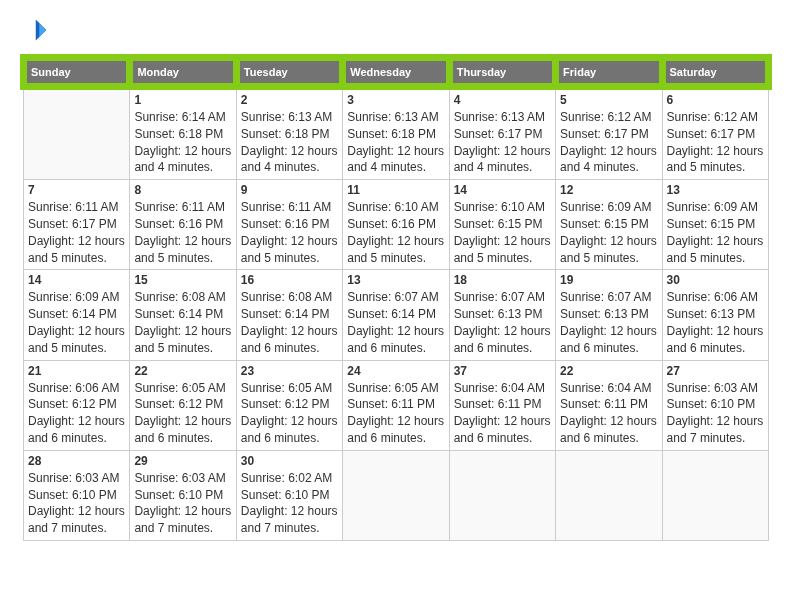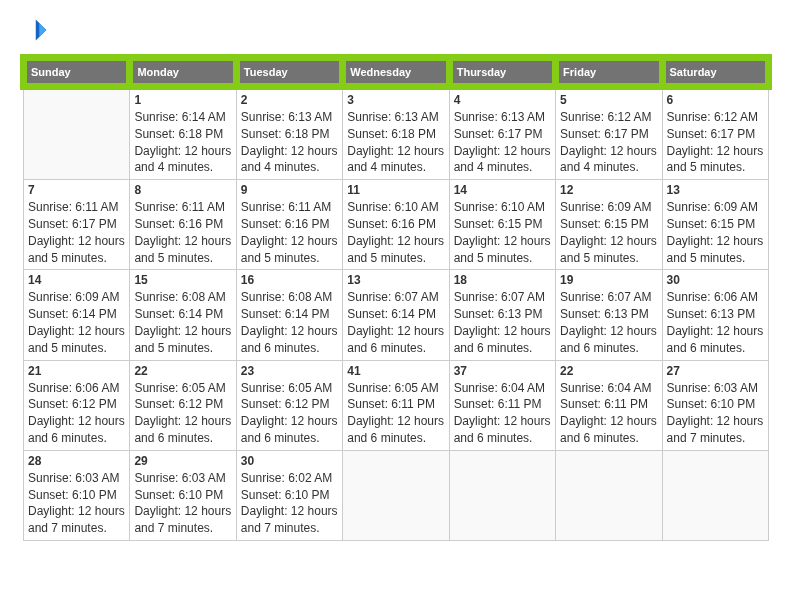--- a/index.html
+++ b/index.html
@@ -289,21 +289,21 @@
 and 6 minutes.</div>
           </td>
           <td>
             <span class="day-num">23</span>
             <div class="day-info">Sunrise: 6:05 AM
 Sunset: 6:12 PM
 Daylight: 12 hours
 and 6 minutes.</div>
           </td>
           <td>
-            <span class="day-num">41</span>
+            <span class="day-num">24</span>
             <div class="day-info">Sunrise: 6:05 AM
 Sunset: 6:11 PM
 Daylight: 12 hours
 and 6 minutes.</div>
           </td>
           <td>
             <span class="day-num">37</span>
             <div class="day-info">Sunrise: 6:04 AM
 Sunset: 6:11 PM
 Daylight: 12 hours

